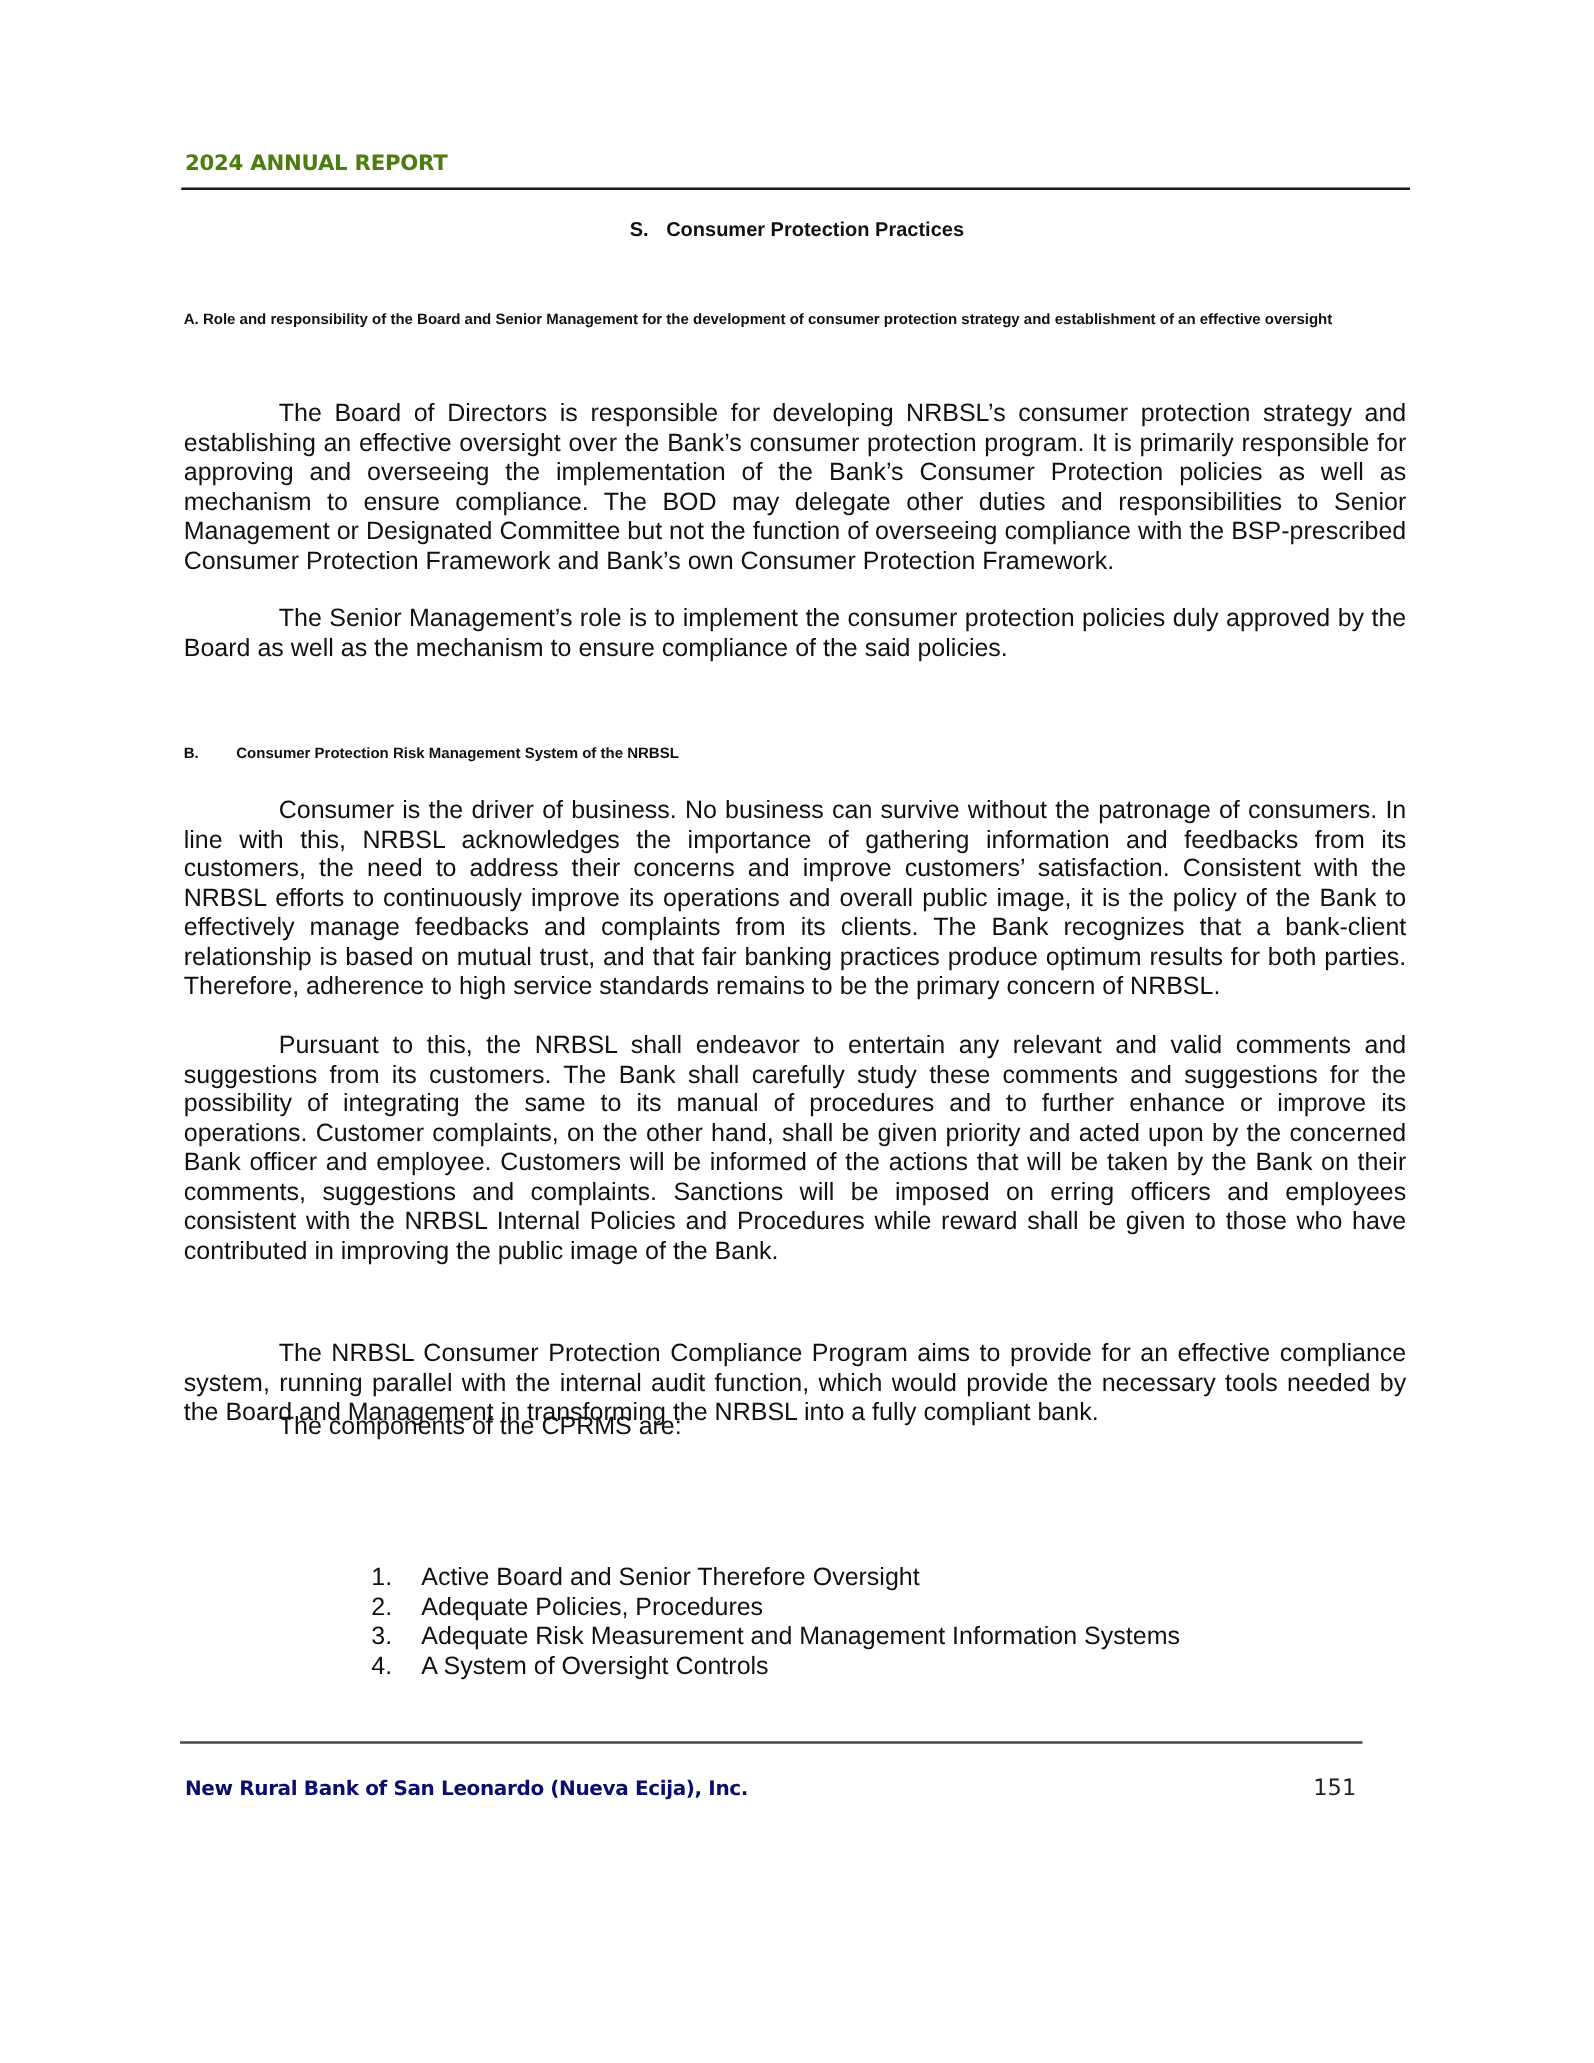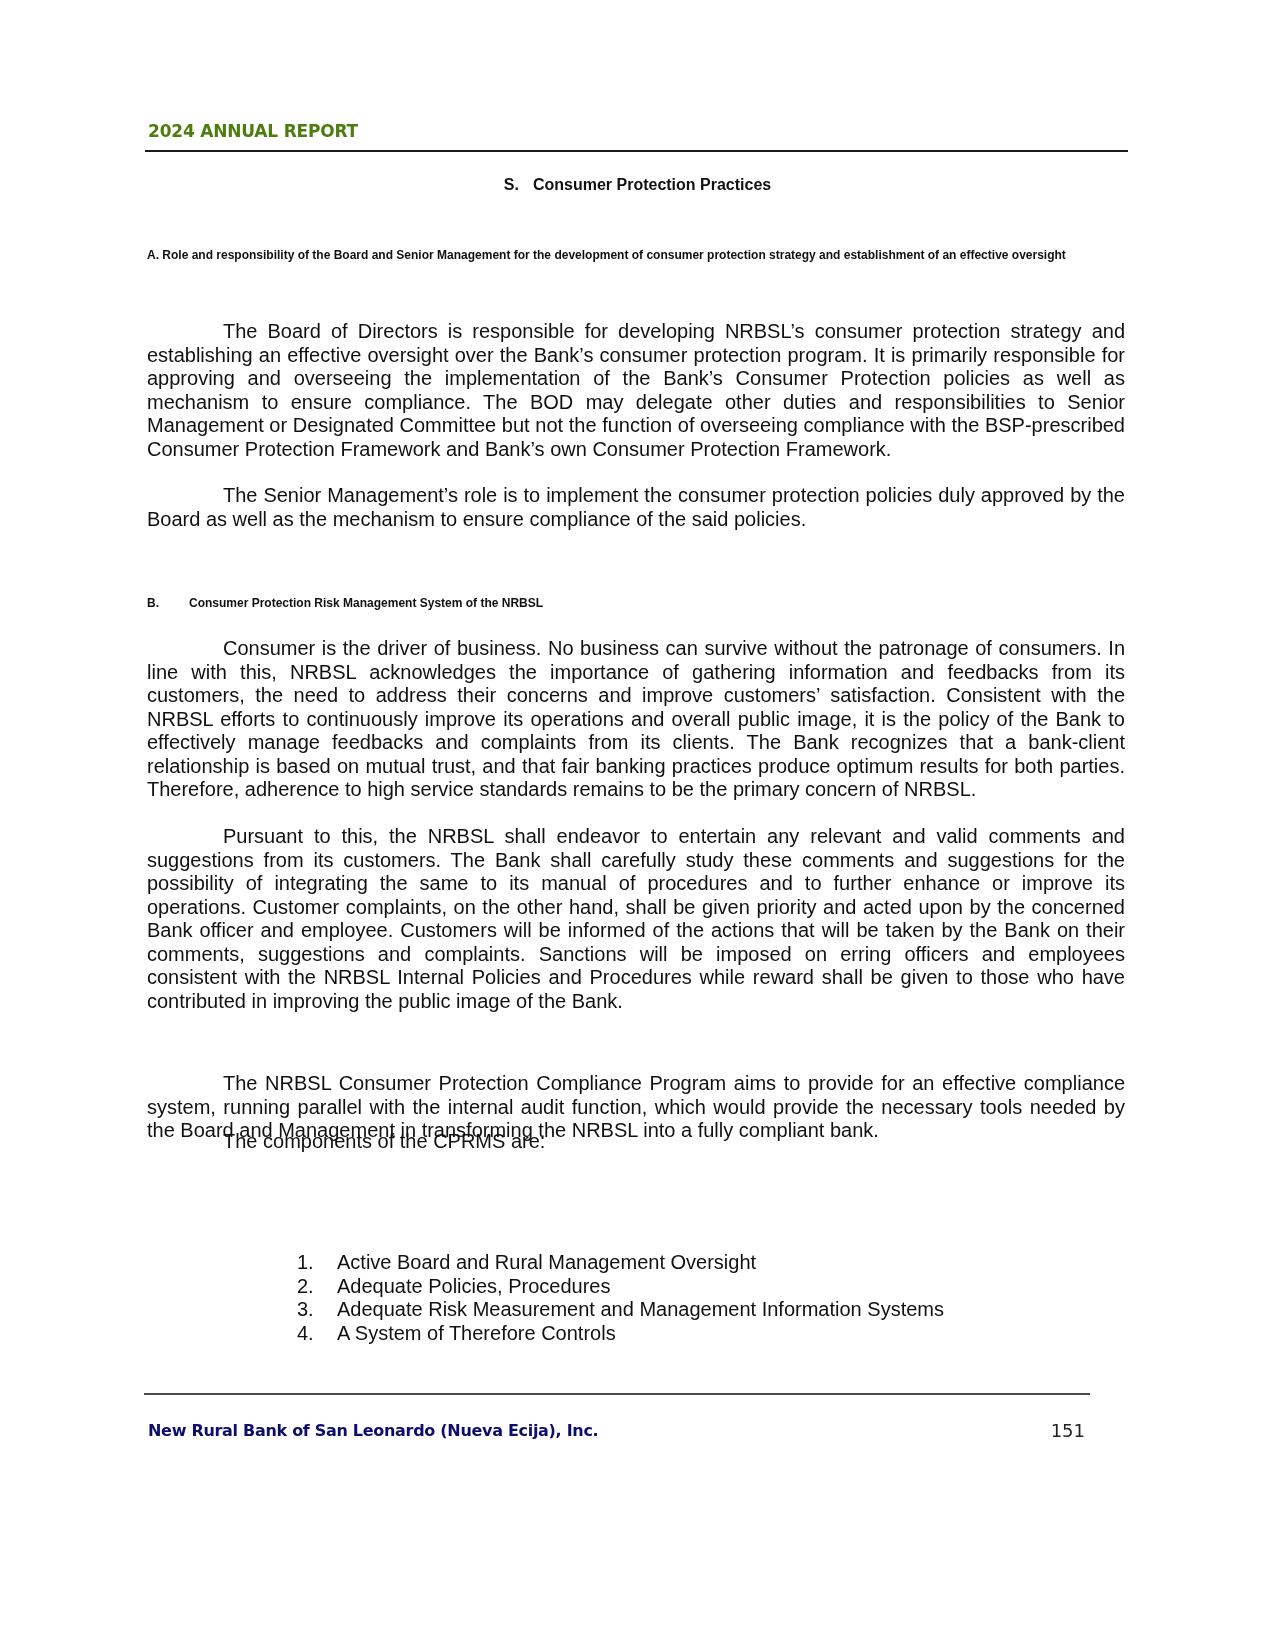--- a/index.html
+++ b/index.html
@@ -59,31 +59,31 @@
   <p class="para">The NRBSL Consumer Protection Compliance Program aims to provide for an effective compliance system, running parallel with the internal audit function, which would provide the necessary tools needed by the Board and Management in transforming the NRBSL into a fully compliant bank.</p>
 </div>
 
 <div class="abs content" style="top:1130px;">
   <p class="components-intro">The components of the CPRMS are:</p>
 </div>
 
 <div class="abs list" style="top:1251px;">
   <div class="list-item">
     <span class="list-num">1.</span>
-    <span>Active Board and Rural Management Oversight</span>
+    <span>Active Board and Senior Therefore Oversight</span>
   </div>
   <div class="list-item">
     <span class="list-num">2.</span>
     <span>Adequate Policies, Procedures</span>
   </div>
   <div class="list-item">
     <span class="list-num">3.</span>
     <span>Adequate Risk Measurement and Management Information Systems</span>
   </div>
   <div class="list-item">
     <span class="list-num">4.</span>
-    <span>A System of Therefore Controls</span>
+    <span>A System of Oversight Controls</span>
   </div>
 </div>
 
 <div class="abs rule-bottom"></div>
 <div class="abs footer-bank">New Rural Bank of San Leonardo (Nueva Ecija), Inc.</div>
 <div class="abs footer-page">151</div>
 
 </body></html>

